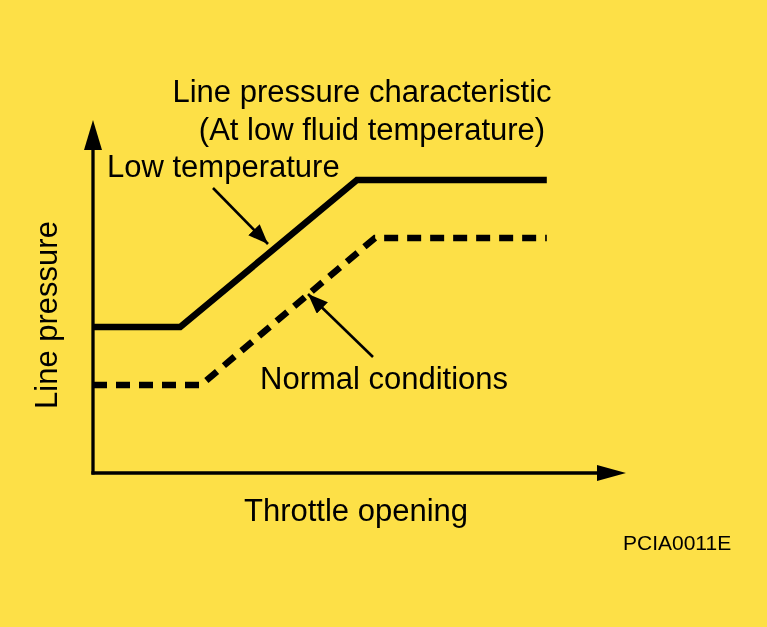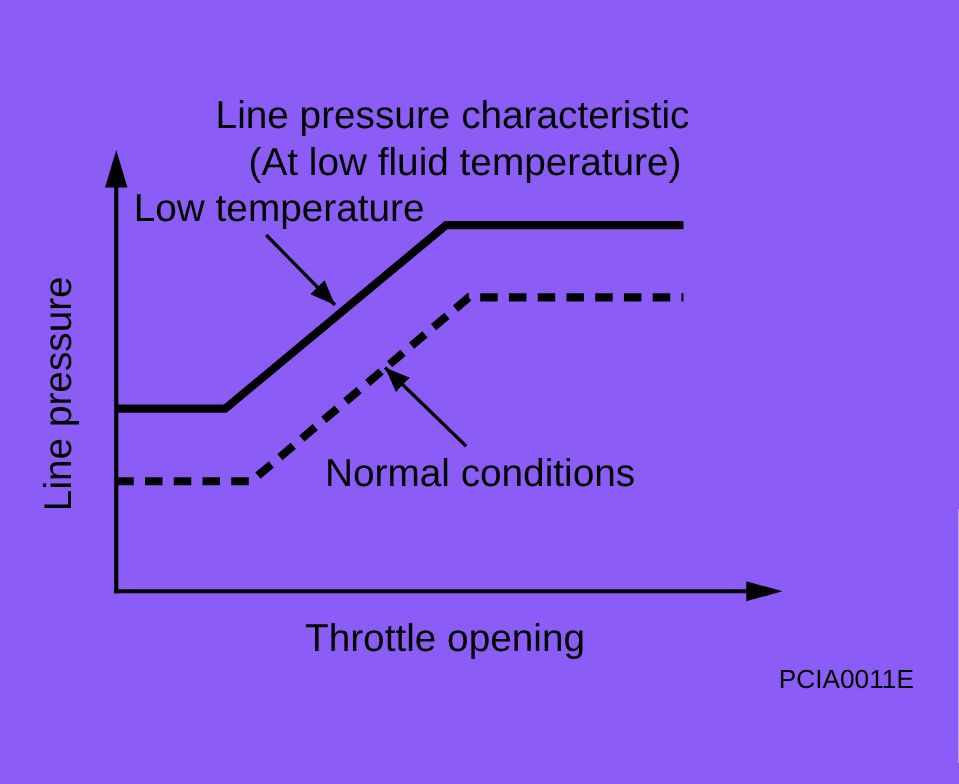--- a/index.html
+++ b/index.html
@@ -4,21 +4,21 @@
 <style>
   html, body {
     margin: 0;
     padding: 0;
     background: #ffffff;
   }
   .page {
     position: relative;
     width: 767px;
     height: 627px;
-    background: #8b5cf6;
+    background: #fde047;
     overflow: hidden;
     font-family: "Liberation Sans", sans-serif;
   }
   svg.chart {
     display: block;
     width: 767px;
     height: 627px;
   }
   text {
     fill: #000000;

